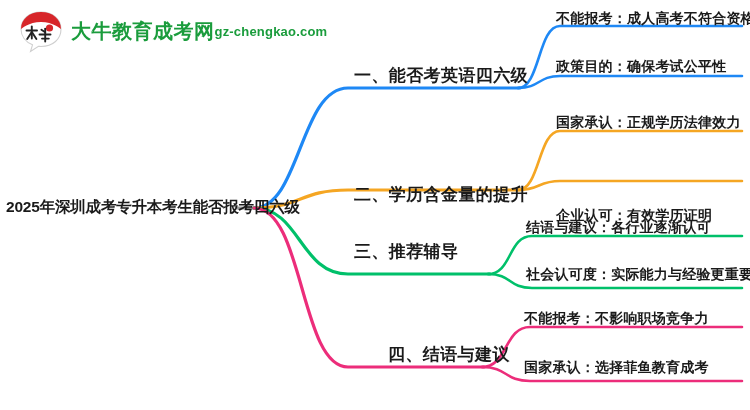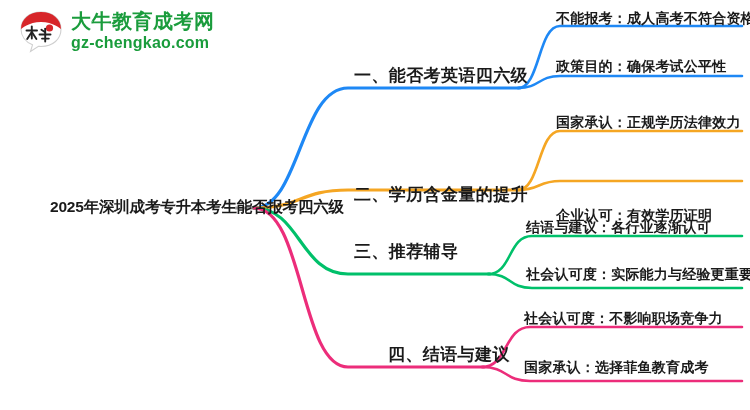--- a/index.html
+++ b/index.html
@@ -32,54 +32,53 @@
     gap: 7px;
   }
   .logo-mark {
     position: relative;
     width: 46px;
     height: 46px;
     flex: 0 0 46px;
   }
   .logo-text-wrap {
     display: flex;
-    flex-direction: column;
+    flex-direction: row;
     justify-content: center;
     line-height: 1;
   }
   .logo-title {
     font-size: 20px;
     font-weight: bold;
     color: #1a9c3c;
     letter-spacing: 0.5px;
     white-space: nowrap;
   }
   .logo-sub {
     margin-top: 4px;
-    font-size: 16px;
+    font-size: 13px;
     font-weight: bold;
     color: #1a9c3c;
     letter-spacing: 0.2px;
     white-space: nowrap;
   }
 
   
   .node {
     position: absolute;
     color: #1a1a1a;
     white-space: nowrap;
     font-family: "Liberation Sans", "DejaVu Sans", sans-serif;
   }
   .root-node {
     left: 6px;
     top: 197px;
     font-size: 15.5px;
     font-weight: bold;
     letter-spacing: -0.2px;
-    margin-left: 44px;
   }
   .branch-node {
     font-size: 17px;
     font-weight: bold;
     letter-spacing: 0.4px;
   }
   .leaf-node {
     font-size: 14px;
     font-weight: bold;
     letter-spacing: 0.2px;
@@ -149,14 +148,14 @@
 
 <div class="node leaf-node" style="left:556px; top:10px;">不能报考：成人高考不符合资格</div>
 <div class="node leaf-node" style="left:556px; top:58px;">政策目的：确保考试公平性</div>
 
 <div class="node leaf-node" style="left:556px; top:114px;">国家承认：正规学历法律效力</div>
 <div class="node leaf-node" style="left:556px; top:163px;margin-top:44px;">企业认可：有效学历证明</div>
 
 <div class="node leaf-node" style="left:526px; top:219px;">结语与建议：各行业逐渐认可</div>
 <div class="node leaf-node" style="left:526px; top:266px;">社会认可度：实际能力与经验更重要</div>
 
-<div class="node leaf-node" style="left:524px; top:310px;">社会认可度：不影响职场竞争力</div>
+<div class="node leaf-node" style="left:524px; top:310px;">不能报考：不影响职场竞争力</div>
 <div class="node leaf-node" style="left:524px; top:359px;">国家承认：选择菲鱼教育成考</div>
 
 </body></html>

